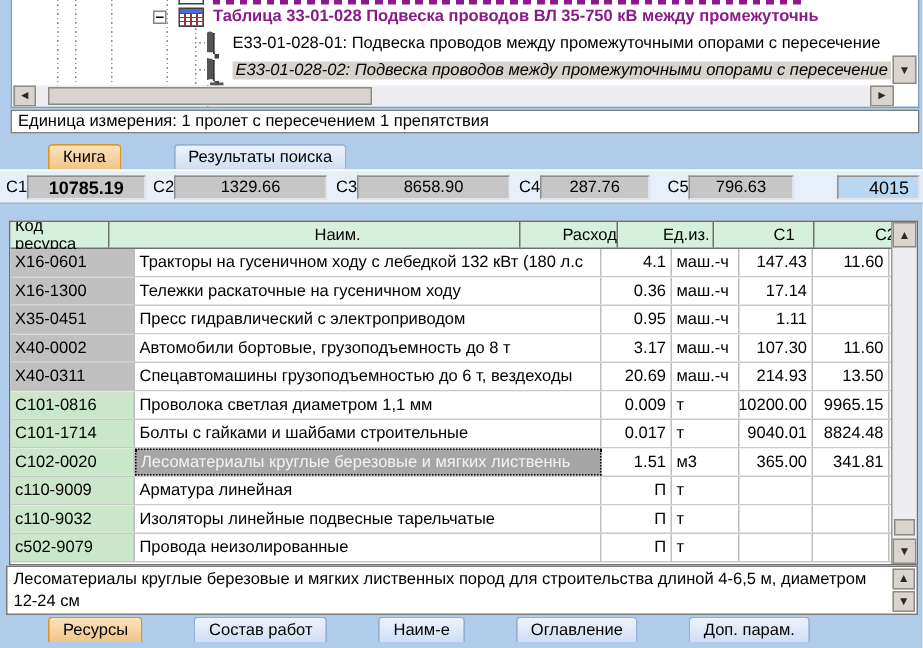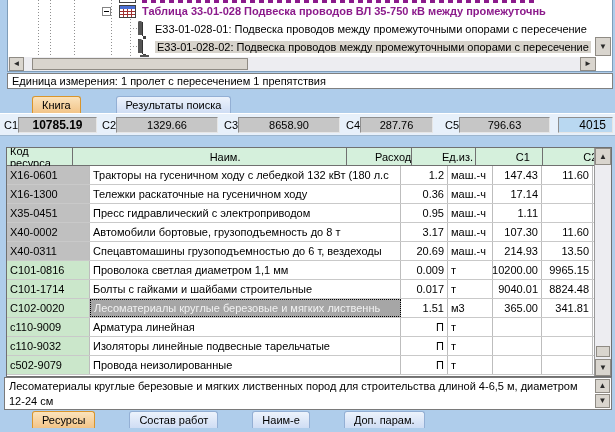--- a/index.html
+++ b/index.html
@@ -29,21 +29,21 @@
       repeating-linear-gradient(90deg, rgba(0,0,0,0) 0 3px, #A03030 3px 4px),
       repeating-linear-gradient(0deg, rgba(0,0,0,0) 0 2px, #A03030 2px 3px),
       #FFF; }
   .tree-heading { position:absolute; left:134px; top:2px; font-size:11px; font-weight:bold; color:#8B1A8B; white-space:nowrap; }
   .lock-icon { position:absolute; left:130px; width:13px; height:14px; }
   .lock-icon .shackle { width:9px; height:7px; border:2px solid #555; border-bottom:none;
     border-radius:4px 4px 0 0; margin:0 auto; }
   .lock-icon .lbody { width:13px; height:7px; background:#9A9A9A; border:1px solid #333; margin-top:0; }
   .lock-icon .lbody i { display:block; width:3px; height:3px; margin:1px auto; background:#404040; }
   .tree-item-label { position:absolute; left:147px; top:2px; white-space:nowrap; }
-  .tree-item-label.selected { background:#D7D3CB; padding:0 2px; }
+  .tree-item-label.selected { background:#D7D3CB; padding:0 2px;font-style:italic; }
   .lock-sliver { position:absolute; left:132px; top:55px; width:9px; height:2px; background:#555; }
   
   .sb-btn { position:absolute; background:#D9D5CE; border:1px solid #8F8B84; color:#2A2A2A;
     font-size:8px; line-height:1; display:flex; align-items:center; justify-content:center; }
   .sb-track { position:absolute; background:#EDEDF1; }
   .sb-thumb { position:absolute; background:#D9D5CE; border:1px solid #8F8B84; }
   
   .status-bar { position:absolute; left:7px; top:73px; width:606px; height:16px;
     background:#FFF; border:1px solid #808080; line-height:14px; padding-left:4px; }
   
@@ -143,38 +143,38 @@
 <div class="summary">
   <span class="sum-label" style="left:4px">С1:</span>
   <div class="sum-field bold" style="left:18px; width:79px">10785.19</div>
   <span class="sum-label" style="left:102px">С2:</span>
   <div class="sum-field" style="left:116px; width:102px">1329.66</div>
   <span class="sum-label" style="left:224px">С3:</span>
   <div class="sum-field" style="left:238px; width:102px">8658.90</div>
   <span class="sum-label" style="left:346px">С4:</span>
   <div class="sum-field" style="left:360px; width:73px">287.76</div>
   <span class="sum-label" style="left:445px">С5:</span>
-  <div class="sum-field" style="left:459px; width:91px">796.63</div>
+  <div class="sum-field" style="left:459px; width:70px">796.63</div>
   <div class="sum-field blue" style="left:558px; width:55px">4015</div>
 </div>
 
 <div class="res-table">
   <div class="res-header">
     <div class="cell c-code">Код ресурса</div>
     <div class="cell c-name">Наим.</div>
     <div class="cell c-qty" style="justify-content:center; padding-right:0">Расход</div>
     <div class="cell c-unit" style="justify-content:center; padding-left:0">Ед.из.</div>
     <div class="cell c-c1" style="justify-content:center; padding-right:0">С1</div>
     <div class="cell c-c2" style="justify-content:center; padding-right:0">С2</div>
   </div>
   <div>
       <div class="res-row">
     <div class="cell c-code code-machine">Х16-0601</div>
     <div class="cell c-name">Тракторы на гусеничном ходу с лебедкой 132 кВт (180 л.с</div>
-    <div class="cell c-qty">1.2</div>
+    <div class="cell c-qty">4.1</div>
     <div class="cell c-unit">маш.-ч</div>
     <div class="cell c-c1">147.43</div>
     <div class="cell c-c2">11.60</div>
   </div>
       <div class="res-row">
     <div class="cell c-code code-machine">Х16-1300</div>
     <div class="cell c-name">Тележки раскаточные на гусеничном ходу</div>
     <div class="cell c-qty">0.36</div>
     <div class="cell c-unit">маш.-ч</div>
     <div class="cell c-c1">17.14</div>
@@ -264,14 +264,15 @@
 <div class="info-panel">
   <span>Лесоматериалы круглые березовые и мягких лиственных пород для строительства длиной 4-6,5 м, диаметром 12-24 см</span>
   <div class="sb-btn" style="right:1px; top:1px;  width:15px; height:14px">▲</div>
   <div class="sb-btn" style="right:1px; top:16px; width:15px; height:14px">▼</div>
 </div>
 
 <div class="bottom-tabs">
   <div class="tab active">Ресурсы</div>
   <div class="tab">Состав работ</div>
   <div class="tab">Наим-е</div>
+  <div class="tab">Оглавление</div>
   <div class="tab">Доп. парам.</div>
 </div>
 
 </body></html>

